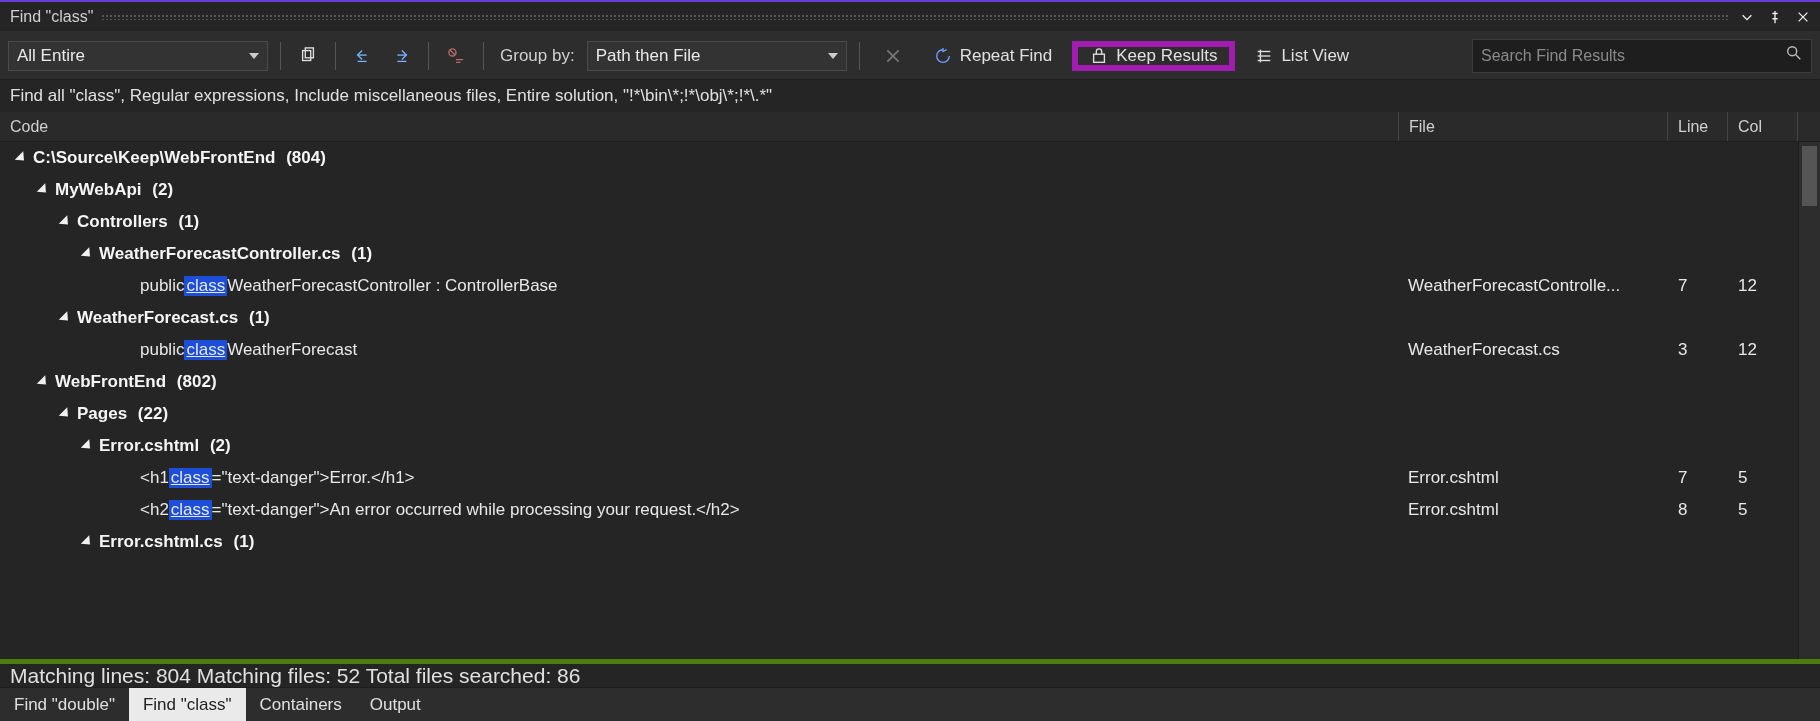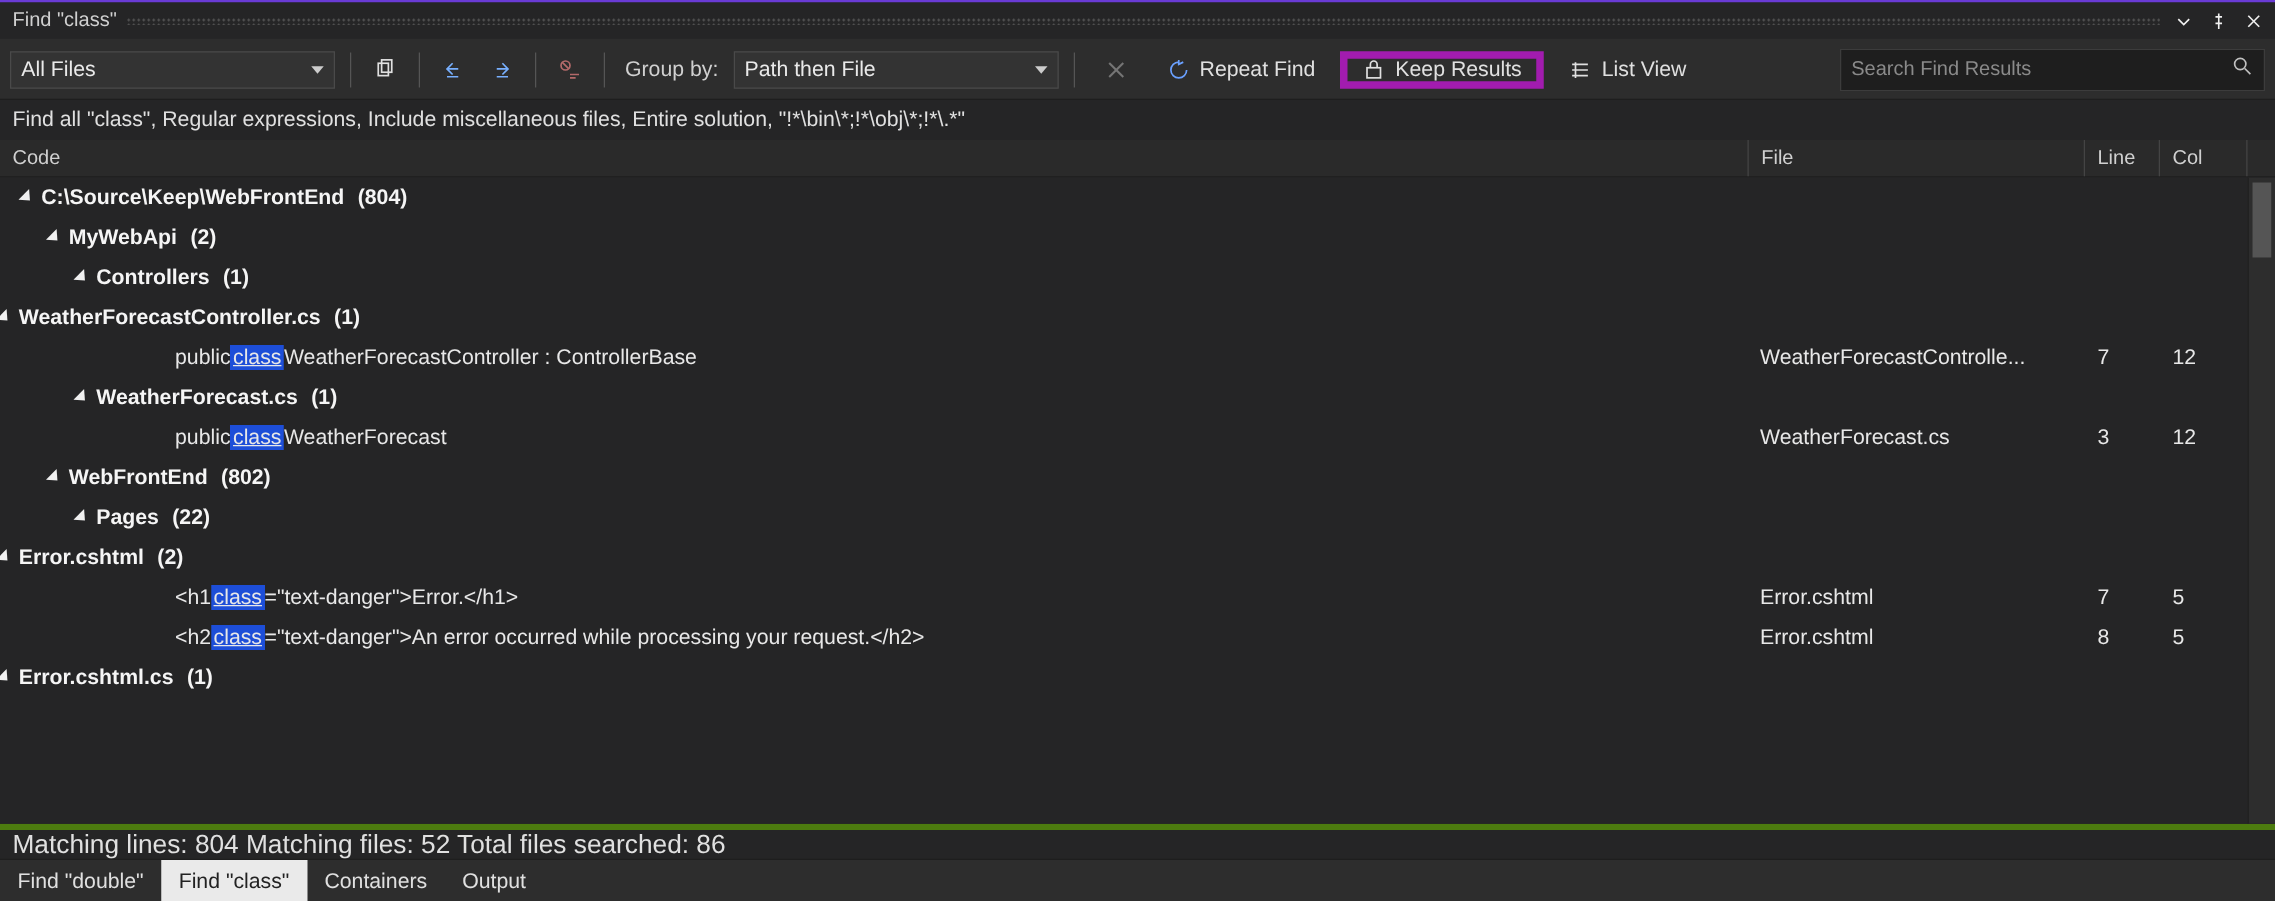--- a/index.html
+++ b/index.html
@@ -85,21 +85,21 @@
   .row .cline { width:60px; padding-left:10px;}
   .row .ccol  { width:70px; padding-left:10px;}
   .twisty { width:0;height:0; border-top:6px solid transparent; border-bottom:6px solid transparent; border-left:7px solid #f0f0f0; margin-right:8px; transform: rotate(45deg);} 
   .group { font-weight:600;}
   .group .count { font-weight:600; margin-left:6px;}
   .match-line { font-weight:400; color:#e8e8e8;}
   .hl { background:#1d4ed8; padding:0 2px;text-decoration:underline;}
   .ind0 { padding-left:18px;}
   .ind1 { padding-left:40px;}
   .ind2 { padding-left:62px;}
-  .ind3 { }
+  .ind3 { padding-left:84px;}
   .ind4 { padding-left:140px;}
   
   .status { height:28px; display:flex; align-items:center; padding:0 10px; color:#e0e0e0; font-size:21px; background:#252526; border-top:5px solid #4d7c0f;}
   
   .tabs { display:flex; align-items:stretch; height:34px; background:#2d2d2d; border-top:1px solid #1e1e1e;}
   .tab { display:flex; align-items:center; padding:0 14px; font-size:17px; color:#e0e0e0; cursor:pointer;}
   .tab.active { background:#eaeaea; color:#222;}
   
   .arrow-blue svg { stroke:#78b0ff;}
   .deselect svg { stroke:#b46a6a;}
@@ -127,21 +127,21 @@
         <svg viewBox="0 0 16 16">
             <line x1="3" y1="3" x2="13" y2="13"></line>
             <line x1="13" y1="3" x2="3" y2="13"></line>
           </svg>
       </div>
     </div>
   </div>
 
   <div class="toolbar">
     <div class="combo wide">
-      <span>All Files</span>
+      <span>All Entire</span>
       <span class="chev"></span>
     </div>
     <div class="sep"></div>
     <div class="iconbtn">
       <svg viewBox="0 0 20 20">
           <rect x="4" y="4" width="9" height="11"></rect>
           <rect x="7" y="1" width="9" height="11"></rect>
         </svg>
     </div>
     <div class="sep"></div>

